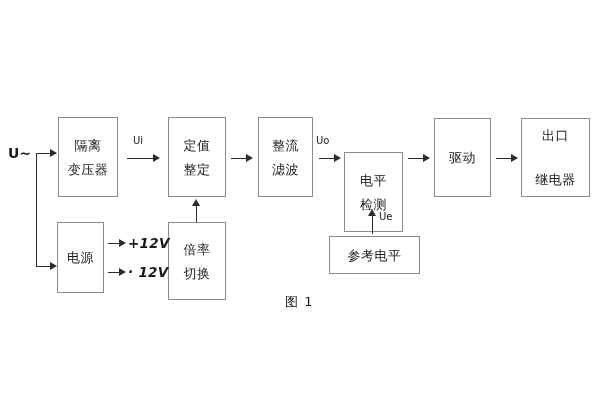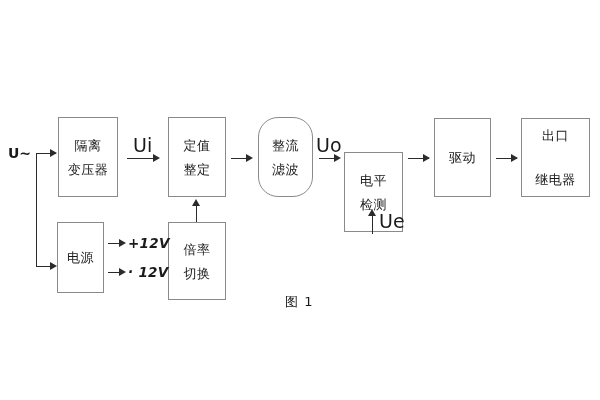--- a/index.html
+++ b/index.html
@@ -41,21 +41,21 @@
     margin-top: 11px;
     text-align: right;
   }
   .block.single .ln {
     margin-top: 0;
   }
   
   .lbl {
     position: absolute;
     color: #1a1a1a;
-    font-size: 19px;
+    font-size: 10px;
     white-space: nowrap;
     line-height: 1;
   }
   .lbl.big {
     font-size: 14px;
     font-weight: bold;
   }
   .lbl.volt {
     font-size: 13.5px;
     font-weight: bold;
@@ -115,21 +115,21 @@
   <div class="block" style="left:58px; top:117px; width:60px; height:80px;">
     <span class="ln">隔离</span>
     <span class="ln">变压器</span>
   </div>
 
   <div class="block" style="left:168px; top:117px; width:58px; height:80px;">
     <span class="ln">定值</span>
     <span class="ln">整定</span>
   </div>
 
-  <div class="block" style="left:258px; top:117px; width:55px; height:80px;border-radius:20px;">
+  <div class="block" style="left:258px; top:117px; width:55px; height:80px;">
     <span class="ln">整流</span>
     <span class="ln">滤波</span>
   </div>
 
   <div class="block" style="left:344px; top:117px; width:59px; height:80px;margin-top:35px;">
     <span class="ln">电平</span>
     <span class="ln">检测</span>
   </div>
 
   <div class="block single" style="left:434px; top:118px; width:57px; height:79px;">
@@ -143,20 +143,23 @@
 
   <div class="block single" style="left:57px; top:222px; width:47px; height:71px;">
     <span class="ln">电源</span>
   </div>
 
   <div class="block" style="left:168px; top:222px; width:58px; height:78px;">
     <span class="ln">倍率</span>
     <span class="ln">切换</span>
   </div>
 
+  <div class="block single" style="left:329px; top:236px; width:91px; height:38px;">
+    <span class="ln">参考电平</span>
+  </div>
 
   <div class="lbl" style="left:133px; top:136px;">Ui</div>
   <div class="hline" style="left:127px; top:158px; width:30px;"></div>
   <div class="arrow-r" style="left:153px; top:154px;"></div>
 
   <div class="hline" style="left:231px; top:158px; width:20px;"></div>
   <div class="arrow-r" style="left:246px; top:154px;"></div>
 
   <div class="lbl" style="left:316px; top:136px;">Uo</div>
   <div class="hline" style="left:319px; top:158px; width:20px;"></div>

